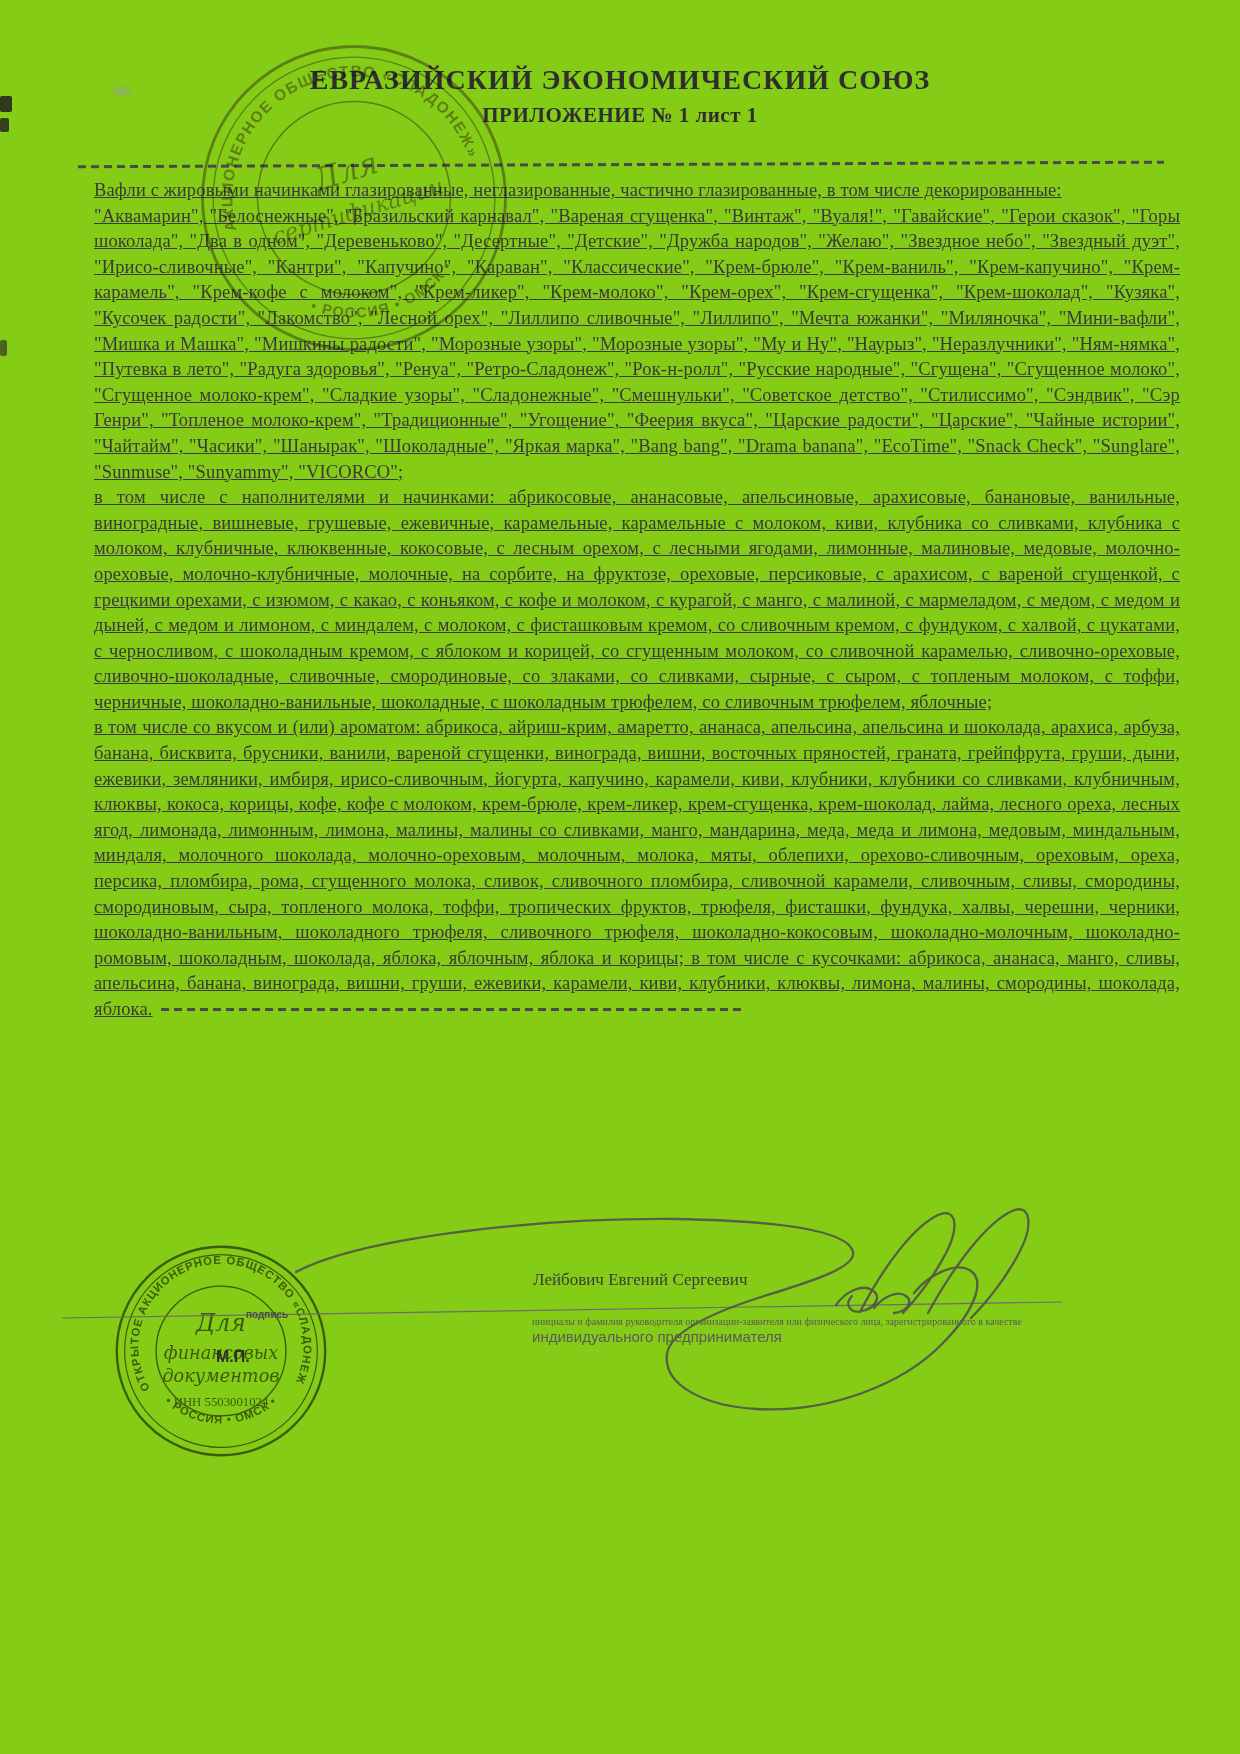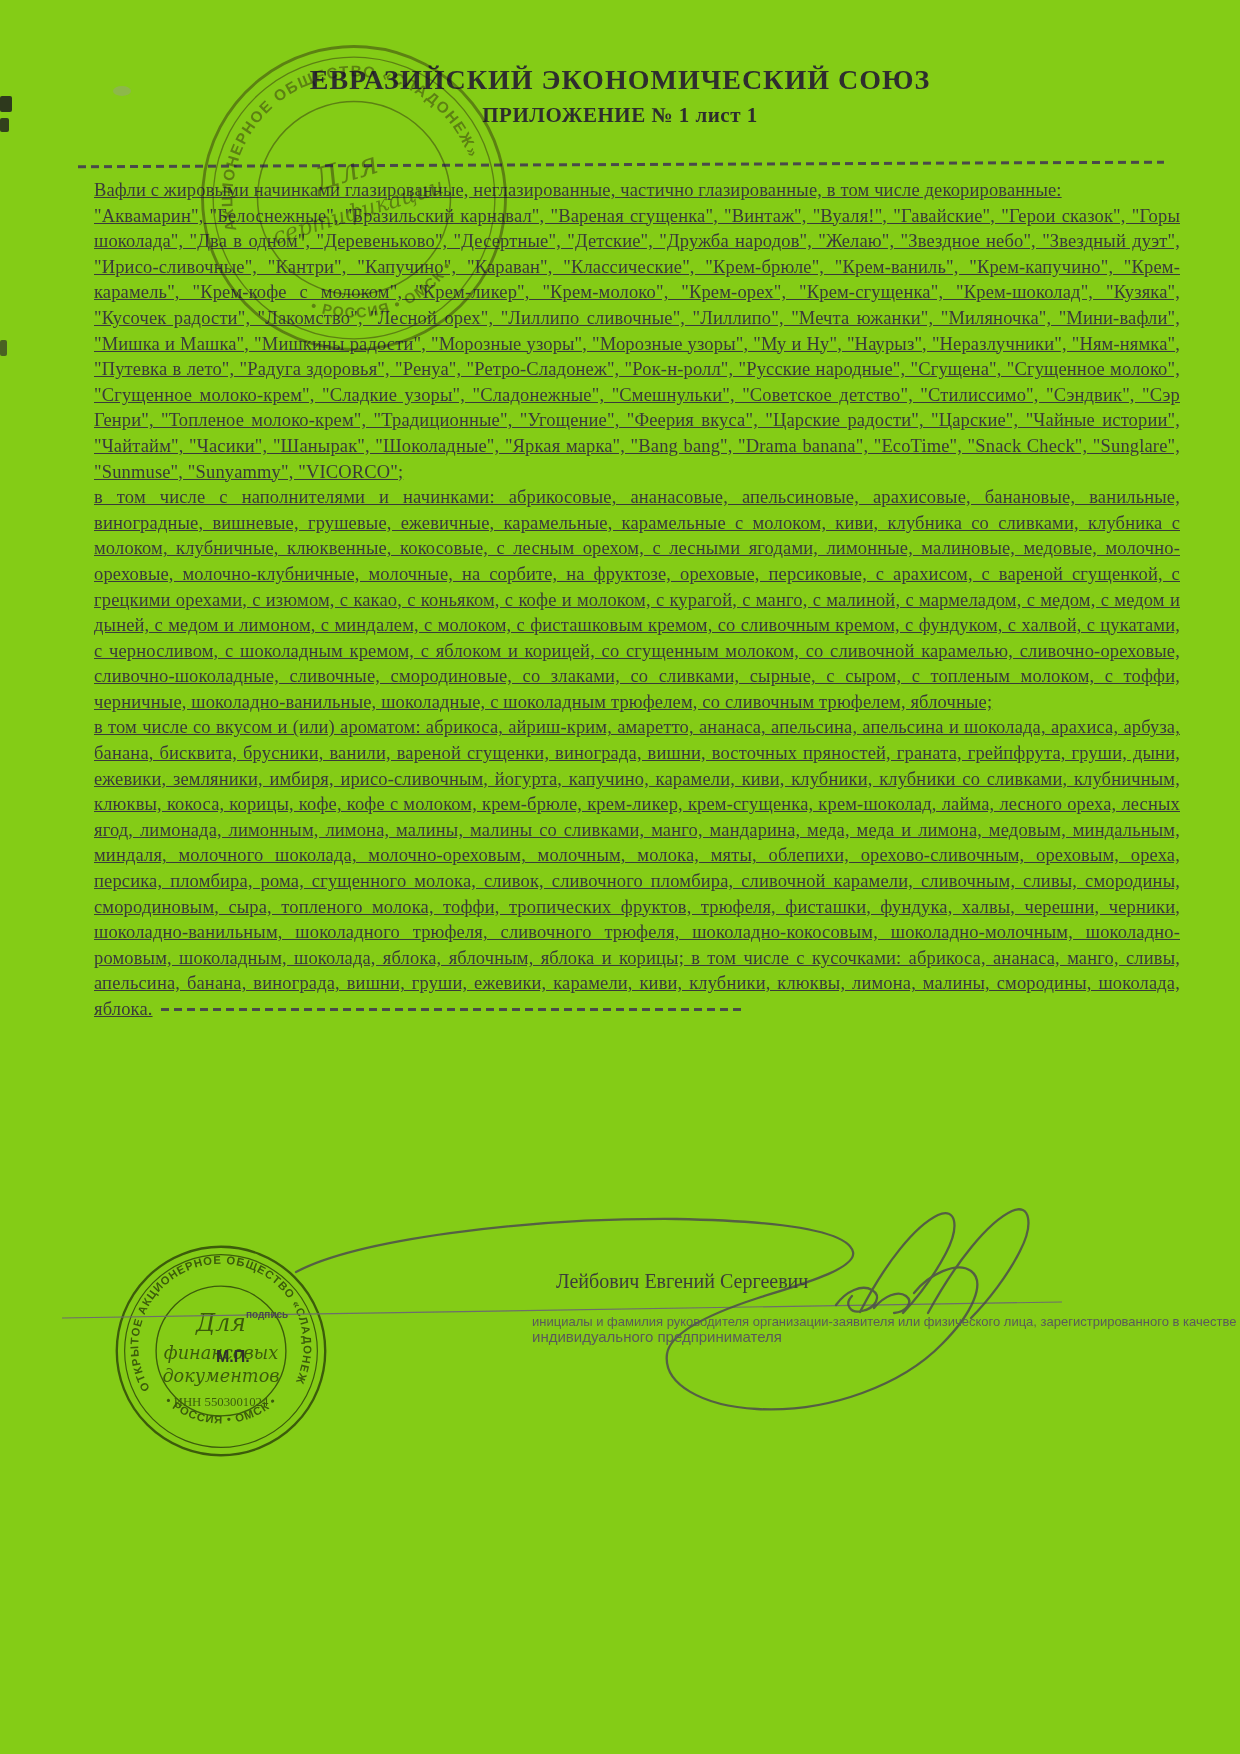--- a/index.html
+++ b/index.html
@@ -34,23 +34,23 @@
     color:#3a3a3a;letter-spacing:.15px;text-decoration:underline;
   }
   .body-text p{margin:0;}
   
   .stamp-top{position:absolute;left:190px;top:34px;width:328px;height:328px;
     opacity:.58;mix-blend-mode:multiply;transform:rotate(-17deg);}
   .stamp-bottom{position:absolute;left:103px;top:1233px;width:236px;height:236px;
     opacity:.88;mix-blend-mode:multiply;}
   .sig-svg{position:absolute;left:0;top:1180px;width:1240px;height:290px;}
   
-  .sig-name{position:absolute;left:556px;top:1270px;font-size:20px;color:#3c3c3c;text-align:right;}
-  .sig-caption1{position:absolute;left:532px;top:1316px;font-size:13px;line-height:11px;
-    color:#5a5a5a;font-family:Liberation Sans, sans-serif;}
+  .sig-name{position:absolute;left:533px;top:1270px;font-size:17px;color:#3c3c3c;text-align:right;}
+  .sig-caption1{position:absolute;left:532px;top:1316px;font-size:10px;line-height:11px;
+    color:#5a5a5a;font-family:Liberation Serif, serif;}
   .sig-caption2{position:absolute;left:532px;top:1328px;font-size:15px;
     color:#5a5a5a;font-family:"Liberation Sans",sans-serif;}
   .podpis-label{position:absolute;left:246px;top:1309px;font-size:10px;font-weight:bold;
     color:#4a4a4a;font-family:"Liberation Sans",sans-serif;}
   .mp-label{position:absolute;left:216px;top:1348px;font-size:16px;font-weight:bold;
     color:#2f2f2f;font-family:"Liberation Sans",sans-serif;text-align:center;}
   
   .mark1{position:absolute;left:0;top:96px;width:12px;height:16px;background:#1e1e1e;border-radius:2px;opacity:.85;}
   .mark2{position:absolute;left:0;top:118px;width:9px;height:14px;background:#1e1e1e;border-radius:2px;opacity:.8;}
   .mark3{position:absolute;left:0;top:340px;width:7px;height:16px;background:#2a2a2a;border-radius:2px;opacity:.65;}

